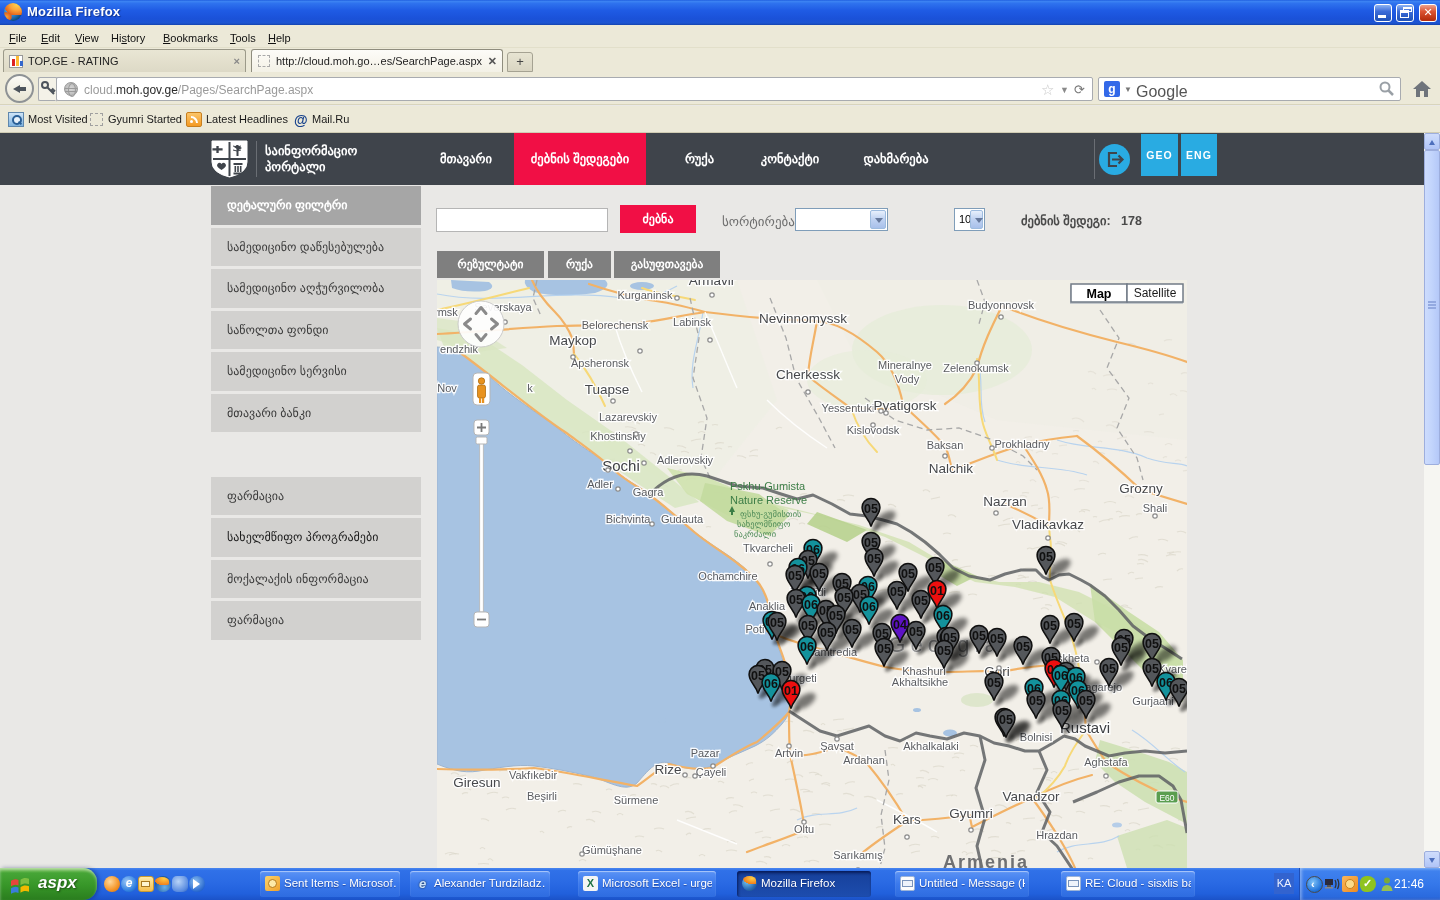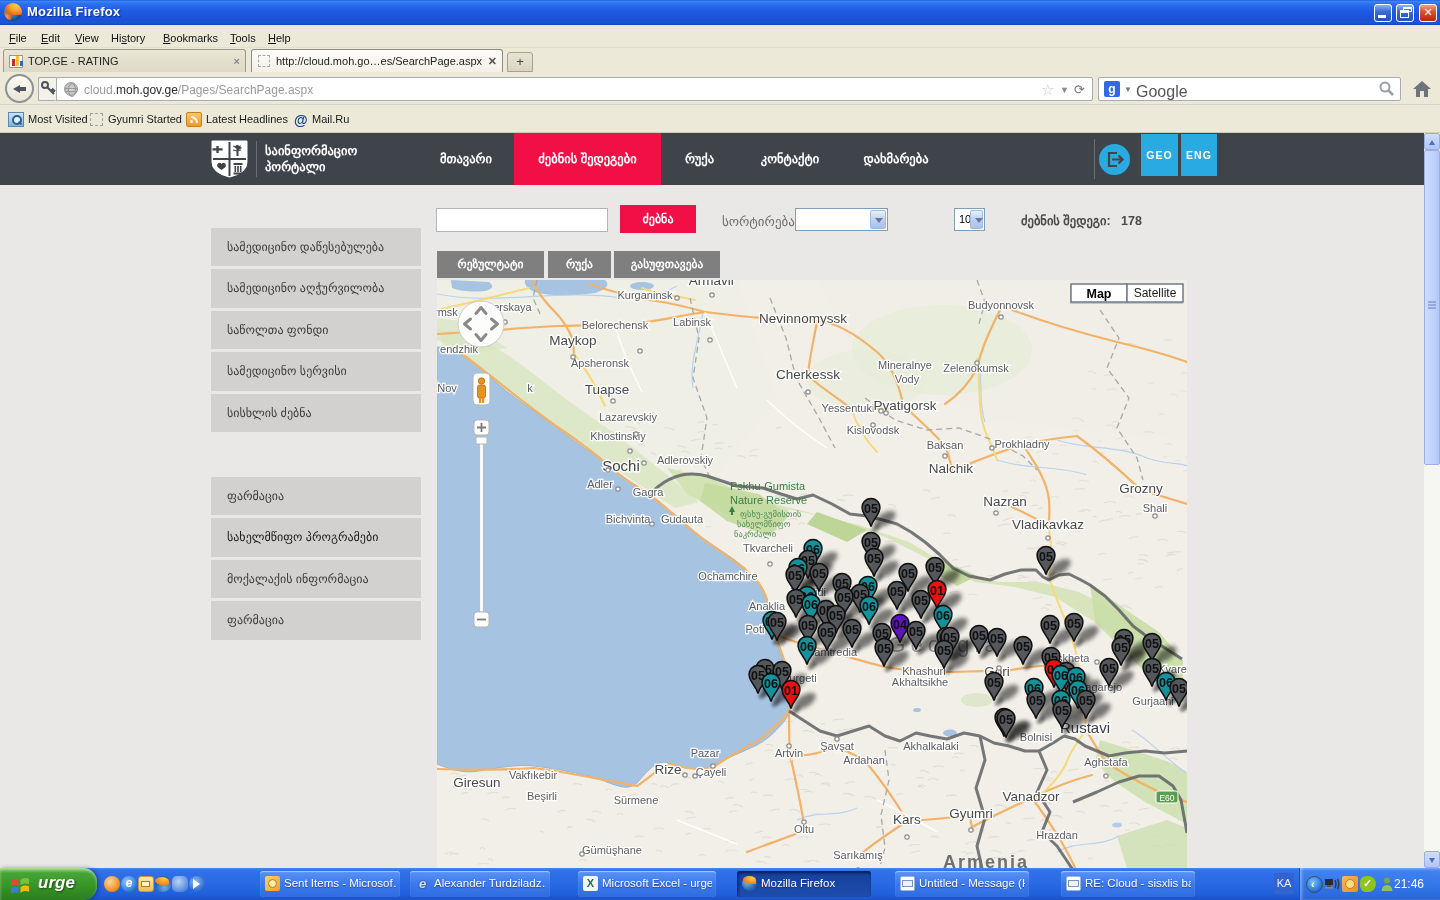--- a/index.html
+++ b/index.html
@@ -76,21 +76,21 @@
 #lhic:before{content:"";position:absolute;left:3px;bottom:3px;width:3px;height:3px;border-radius:50%;background:#fff}
 #lhic:after{content:"";position:absolute;left:4px;bottom:3px;width:7px;height:7px;border:2px solid #fff;border-left:none;border-bottom:none;border-radius:0 100% 0 0;box-sizing:border-box}
 #mric{left:294px;top:6px;font-size:14px;font-weight:bold;color:#16418c}
 
 #page{left:0;top:133px;width:1424px;height:735px;background:#e9e8e6;overflow:hidden}
 #phead{position:absolute;left:0;top:0;width:1424px;height:52px;background:#3f444b}
 #plogo{position:absolute;left:211px;top:7px;width:37px;height:38px}
 #plogosep{position:absolute;left:256px;top:8px;width:1px;height:36px;background:#6a6e74}
 #ptitle{position:absolute;left:265px;top:10px;color:#fff;font-weight:bold;font-size:12.5px;line-height:16px}
 .navitem{position:absolute;top:0;height:52px;color:#fff;font-size:12.5px;font-weight:bold;text-align:center;line-height:52px}
-#nav-active{position:absolute;left:514px;top:0;width:147px;height:52px;background:#f10f45;color:#fff;font-size:12.5px;font-weight:bold;text-align:center;line-height:52px}
+#nav-active{position:absolute;left:514px;top:0;width:132px;height:52px;background:#f10f45;color:#fff;font-size:12.5px;font-weight:bold;text-align:center;line-height:52px}
 #hsep2{position:absolute;left:1094px;top:6px;width:1px;height:40px;background:#6a6e74}
 #exitic{position:absolute;left:1099px;top:11px;width:31px;height:31px;border-radius:50%;background:#29abe2}
 .langbtn{position:absolute;top:1px;height:42px;background:#29abe2;color:#fff;font-size:10.5px;font-weight:bold;text-align:center;line-height:42px;letter-spacing:1px}
 
 .sbtn{position:absolute;left:211px;width:210px;height:38.5px;background:#d2d1cf;color:#3c3c3c;font-size:12px;line-height:38.5px;padding-left:16px}
 .sbtn.active{background:#a6a6a6;color:#fff;font-weight:bold}
 .sbtn.bold{font-weight:normal;color:#1c1c1c}
 
 #sinput{left:436px;top:75px;width:172px;height:24px;background:#fff;border:1px solid #b5b5b5}
 #sbtn{left:620px;top:72px;width:76px;height:28px;background:#f10f45;color:#fff;font-size:12px;font-weight:bold;text-align:center;line-height:28px}
@@ -236,25 +236,26 @@
  <div class="navitem" style="left:858px;width:76px">დახმარება</div>
  <div id="hsep2"></div>
  <div id="exitic"><svg width="31" height="31" viewBox="0 0 31 31">
         <g stroke="#3f444b" stroke-width="2.2" fill="none">
           <path d="M18 9 h-8 v13 h8"></path>
           <path d="M13 15.5 h10 M19.5 11.5 l4 4 -4 4"></path>
         </g>
       </svg></div>
  <div class="langbtn" style="left:1141px;width:37px">GEO</div>
  <div class="langbtn" style="left:1181px;width:36px">ENG</div>
+ <div class="sbtn active" style="top:53.0px">დეტალური ფილტრი</div>
 <div class="sbtn" style="top:94.5px">სამედიცინო დაწესებულება</div>
 <div class="sbtn" style="top:136.0px">სამედიცინო აღჭურვილობა</div>
 <div class="sbtn" style="top:177.5px">საწოლთა ფონდი</div>
 <div class="sbtn" style="top:219.0px">სამედიცინო სერვისი</div>
-<div class="sbtn" style="top:260.5px">სისხლის ძებნა</div>
+<div class="sbtn" style="top:260.5px">მთავარი ბანკი</div>
 <div class="sbtn" style="top:343.5px">ფარმაცია</div>
 <div class="sbtn bold" style="top:385.0px">სახელმწიფო პროგრამები</div>
 <div class="sbtn" style="top:426.5px">მოქალაქის ინფორმაცია</div>
 <div class="sbtn" style="top:468.0px">ფარმაცია</div>
  <div class="abs xpsel" id="sinput" style="position:absolute"></div>
  <div class="abs" id="sbtn" style="position:absolute">ძებნა</div>
  <div class="abs" id="sortlbl" style="position:absolute">სორტირება:</div>
  <div class="abs xpsel" id="sel1" style="position:absolute">
       <span class="xparrow"></span>
     </div>
@@ -1313,21 +1314,21 @@
 <div class="abs" id="taskbar">
 <div id="startbtn">
       <svg id="winflag" viewBox="0 0 24 22">
         <g transform="skewY(-6) translate(0,3)">
           <path d="M3,5 C5.5,3.5 8,3.5 10.5,5 L10.5,10.5 C8,9 5.5,9 3,10.5 Z" fill="#e8453c"></path>
           <path d="M12.5,5 C15,3.5 18,3.5 21,5 L21,10.5 C18,9 15,9 12.5,10.5 Z" fill="#7dbf42"></path>
           <path d="M3,12.5 C5.5,11 8,11 10.5,12.5 L10.5,18 C8,16.5 5.5,16.5 3,18 Z" fill="#3a7edc"></path>
           <path d="M12.5,12.5 C15,11 18,11 21,12.5 L21,18 C18,16.5 15,16.5 12.5,18 Z" fill="#f2b900"></path>
         </g>
       </svg>
-      <span class="stxt">urge</span>
+      <span class="stxt">aspx</span>
     </div>
 <div class="taskwin " style="left:260px;width:140px">
       <span class="twi" style="background:linear-gradient(135deg,#fbd36b,#f0a02a)">
         <i style="position:absolute;left:3px;top:3px;width:9px;height:9px;border-radius:50%;background:#fde9a8;border:1px solid #b5791c"></i>
       </span>
       <span class="twt">Sent Items - Microsof…</span>
     </div>
 <div class="taskwin " style="left:410px;width:140px">
       <span class="twi" style="color:#cfe3fa;font-style:italic;font-weight:bold;font-size:13px;line-height:15px;text-align:center;text-shadow:0 0 2px #123">e</span>
       <span class="twt">Alexander Turdziladz…</span>

